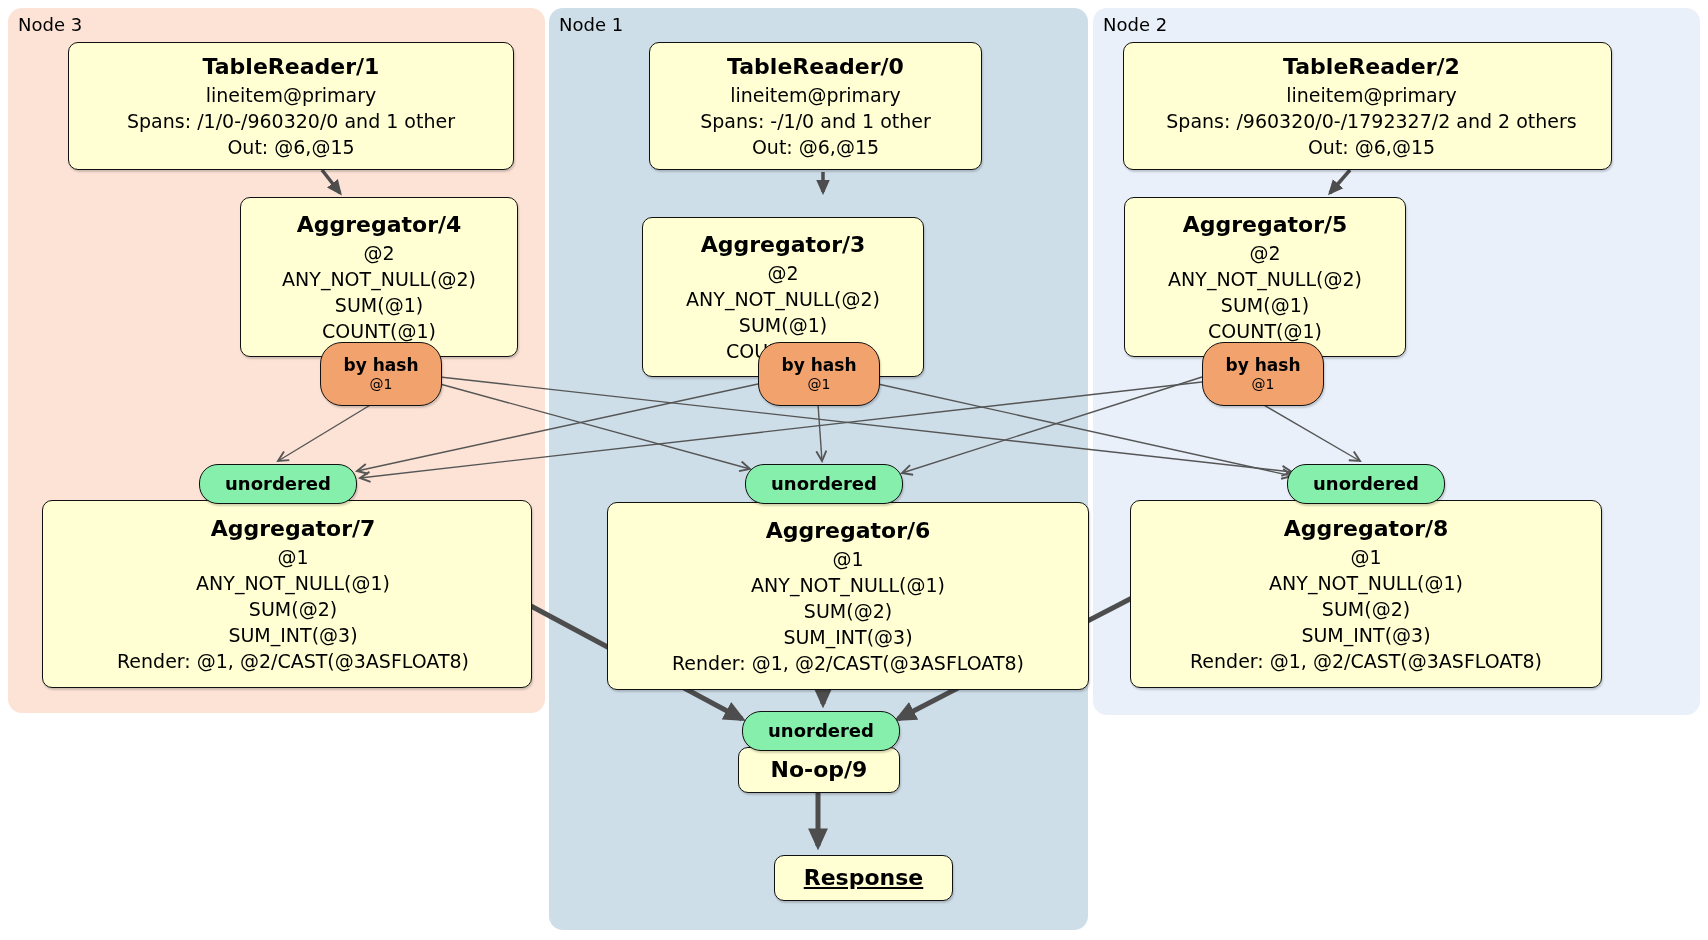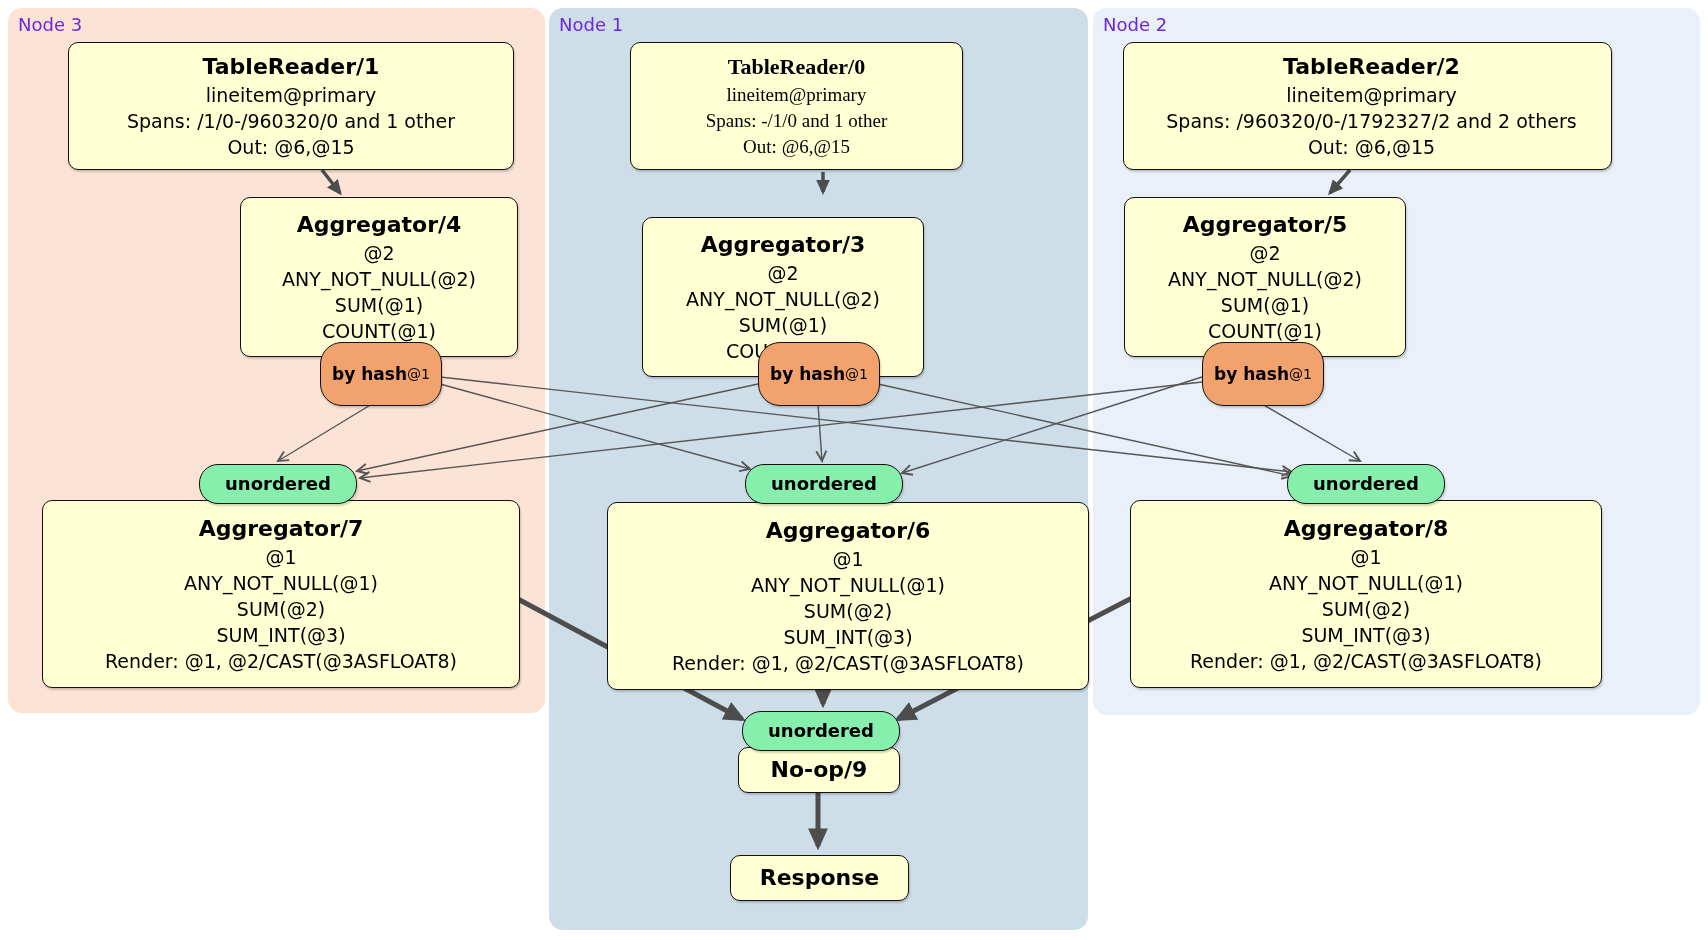--- a/index.html
+++ b/index.html
@@ -1,34 +1,33 @@
 <!DOCTYPE html>
 <html><head>
 <meta charset="utf-8">
 <style>
   html,body{margin:0;padding:0;background:#ffffff;}
   #canvas{
     position:relative;width:1708px;height:940px;overflow:hidden;
     font-family:"DejaVu Sans","Liberation Sans",sans-serif;color:#000;
   }
   .panel{position:absolute;border-radius:14px;z-index:0;}
-  .panel-label{position:absolute;left:10px;top:6px;font-size:18px;color:#6d28d9;}
+  .panel-label{position:absolute;left:10px;top:6px;font-size:18px;color:#000000;}
   svg.edges{position:absolute;left:0;top:0;z-index:1;}
   .pbox{
     position:absolute;background:#ffffd3;border:1.6px solid #111;border-radius:10px;
     text-align:center;z-index:2;display:flex;flex-direction:column;justify-content:center;
     box-shadow:1px 2px 2px rgba(0,0,0,0.18);
   }
   .pbox .t{font-weight:bold;font-size:22px;line-height:30px;white-space:nowrap;}
   .pbox .l{font-size:19px;line-height:26px;white-space:nowrap;}
   .pill{
     position:absolute;border:1.6px solid #111;text-align:center;z-index:3;
-    display:flex;flex-direction:row;justify-content:center;
+    display:flex;flex-direction:column;justify-content:center;
     box-shadow:1px 2px 2px rgba(0,0,0,0.18);
-    align-items:center;
   }
   .hash{background:#f2a26d;border-radius:22px;}
   .hash .hl{font-weight:bold;font-size:17px;line-height:21px;}
   .hash .hk{font-size:14px;line-height:17px;}
   .sync{background:#86efac;border-radius:19px;}
   .sync .sl{font-weight:bold;font-size:18px;line-height:20px;}
 </style>
 </head>
 <body>
 
@@ -93,30 +92,30 @@
     <div class="l">SUM(@1)</div>
     <div class="l">COUNT(@1)</div>
   </div>
   <div class="pill hash" style="left:320px;top:342px;width:120px;height:62px;">
     <div class="hl">by hash</div>
     <div class="hk">@1</div>
   </div>
   <div class="pill sync" style="left:199px;top:464px;width:156px;height:38px;">
     <div class="sl">unordered</div>
   </div>
-  <div class="pbox" style="left:42px;top:500px;width:476px;height:186px;">
+  <div class="pbox" style="left:42px;top:500px;width:476px;height:186px;padding-left:12px;">
     <div class="t">Aggregator/7</div>
     <div class="l">@1</div>
     <div class="l">ANY_NOT_NULL(@1)</div>
     <div class="l">SUM(@2)</div>
     <div class="l">SUM_INT(@3)</div>
     <div class="l">Render: @1, @2/CAST(@3ASFLOAT8)</div>
   </div>
 
-  <div class="pbox" style="left:630px;top:42px;width:331px;height:126px;font-family:Liberation Serif, serif;">
+  <div class="pbox" style="left:649px;top:42px;width:331px;height:126px;">
     <div class="t">TableReader/0</div>
     <div class="l">lineitem@primary</div>
     <div class="l">Spans: -/1/0 and 1 other</div>
     <div class="l">Out: @6,@15</div>
   </div>
   <div class="pbox" style="left:642px;top:197px;width:280px;height:158px;margin-top:20px;">
     <div class="t">Aggregator/3</div>
     <div class="l">@2</div>
     <div class="l">ANY_NOT_NULL(@2)</div>
     <div class="l">SUM(@1)</div>
@@ -166,17 +165,17 @@
     <div class="l">SUM_INT(@3)</div>
     <div class="l">Render: @1, @2/CAST(@3ASFLOAT8)</div>
   </div>
 
   <div class="pill sync" style="left:742px;top:711px;width:156px;height:38px;">
     <div class="sl">unordered</div>
   </div>
   <div class="pbox" style="left:738px;top:747px;width:160px;height:44px;">
     <div class="t">No-op/9</div>
   </div>
-  <div class="pbox" style="left:730px;top:855px;width:177px;height:44px;">
+  <div class="pbox" style="left:774px;top:855px;width:177px;height:44px;text-decoration:underline;">
     <div class="t">Response</div>
   </div>
 
 </div>
 
 </body></html>

